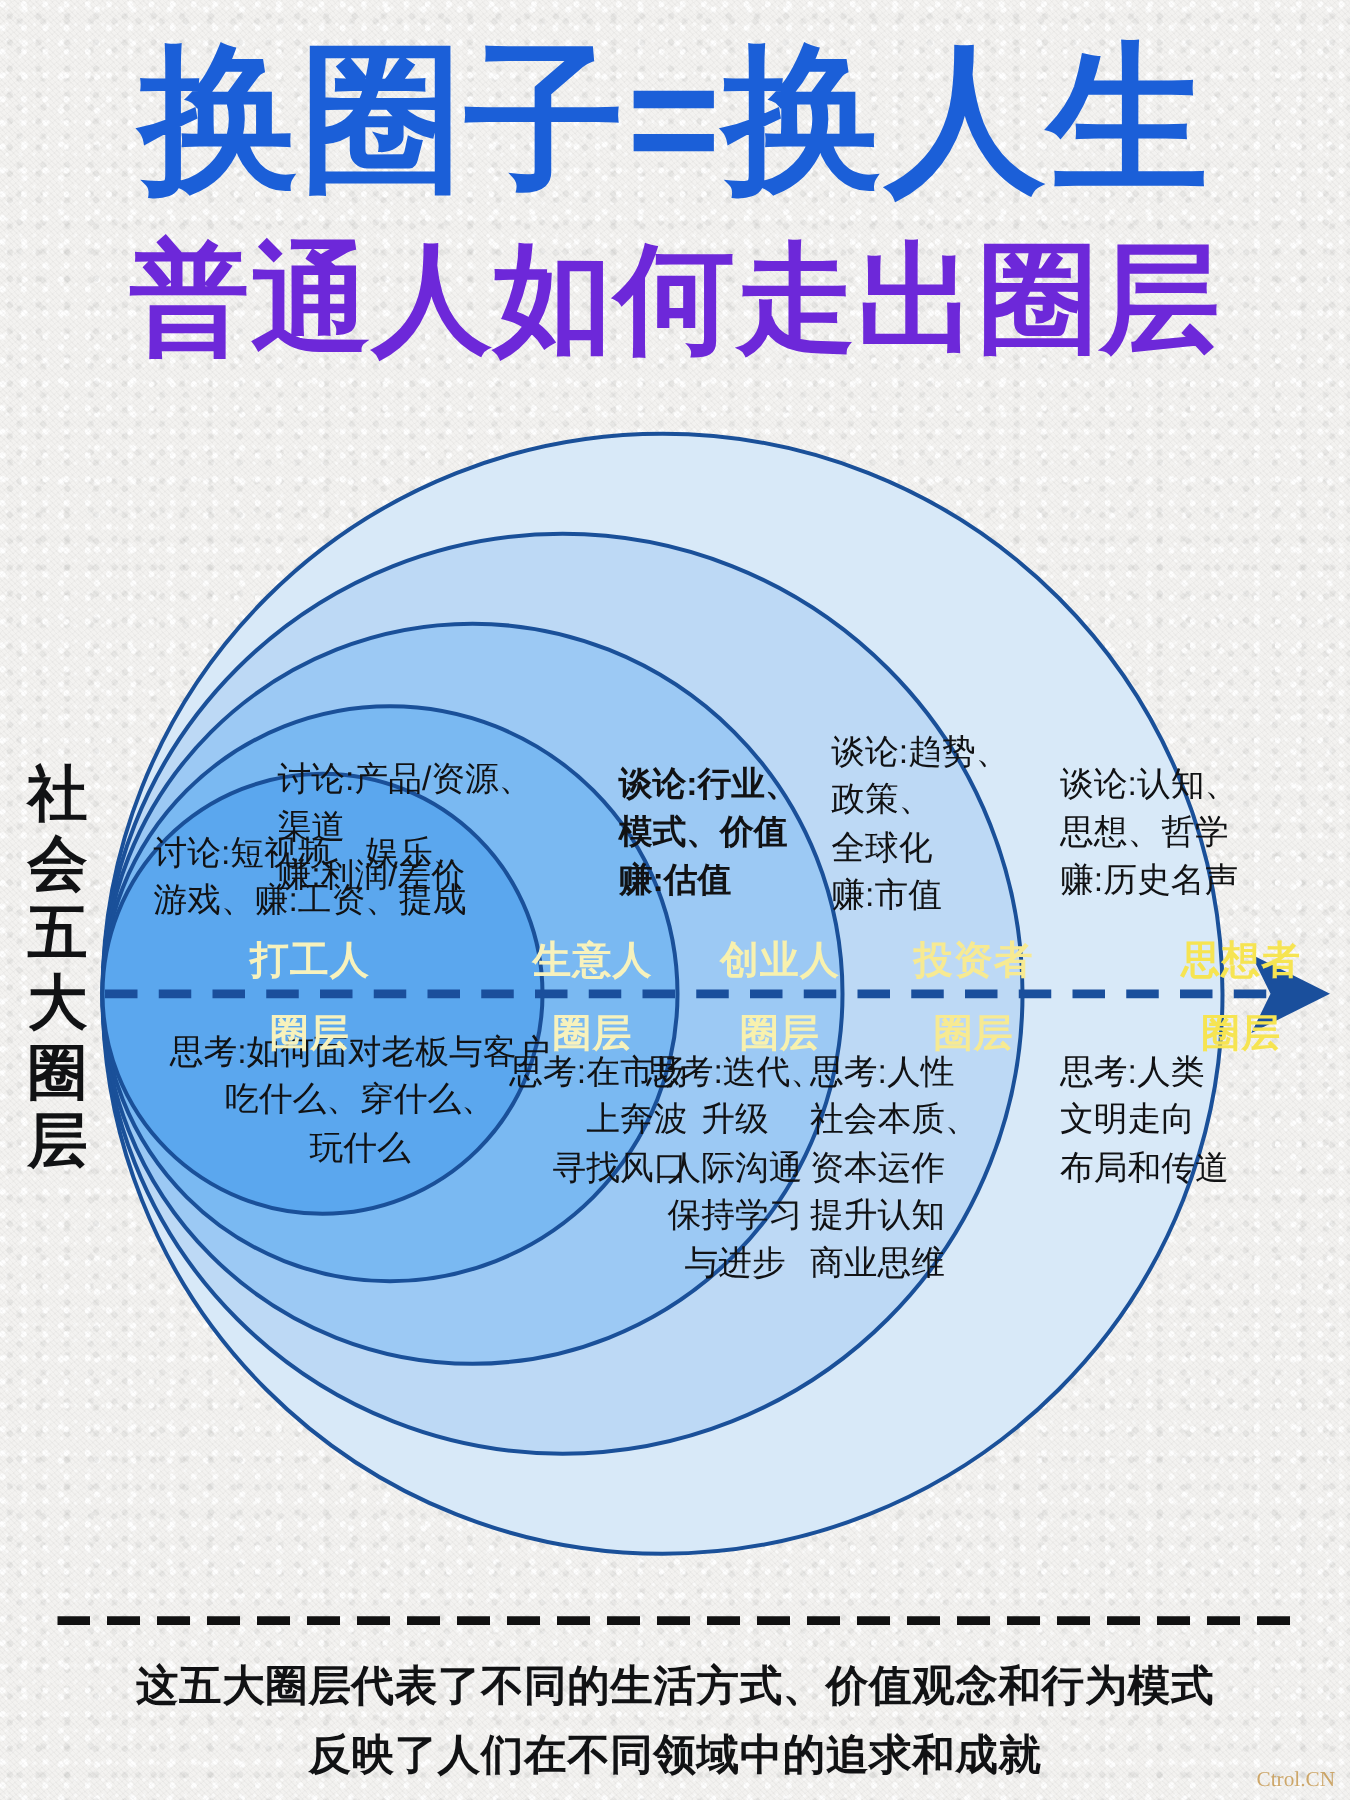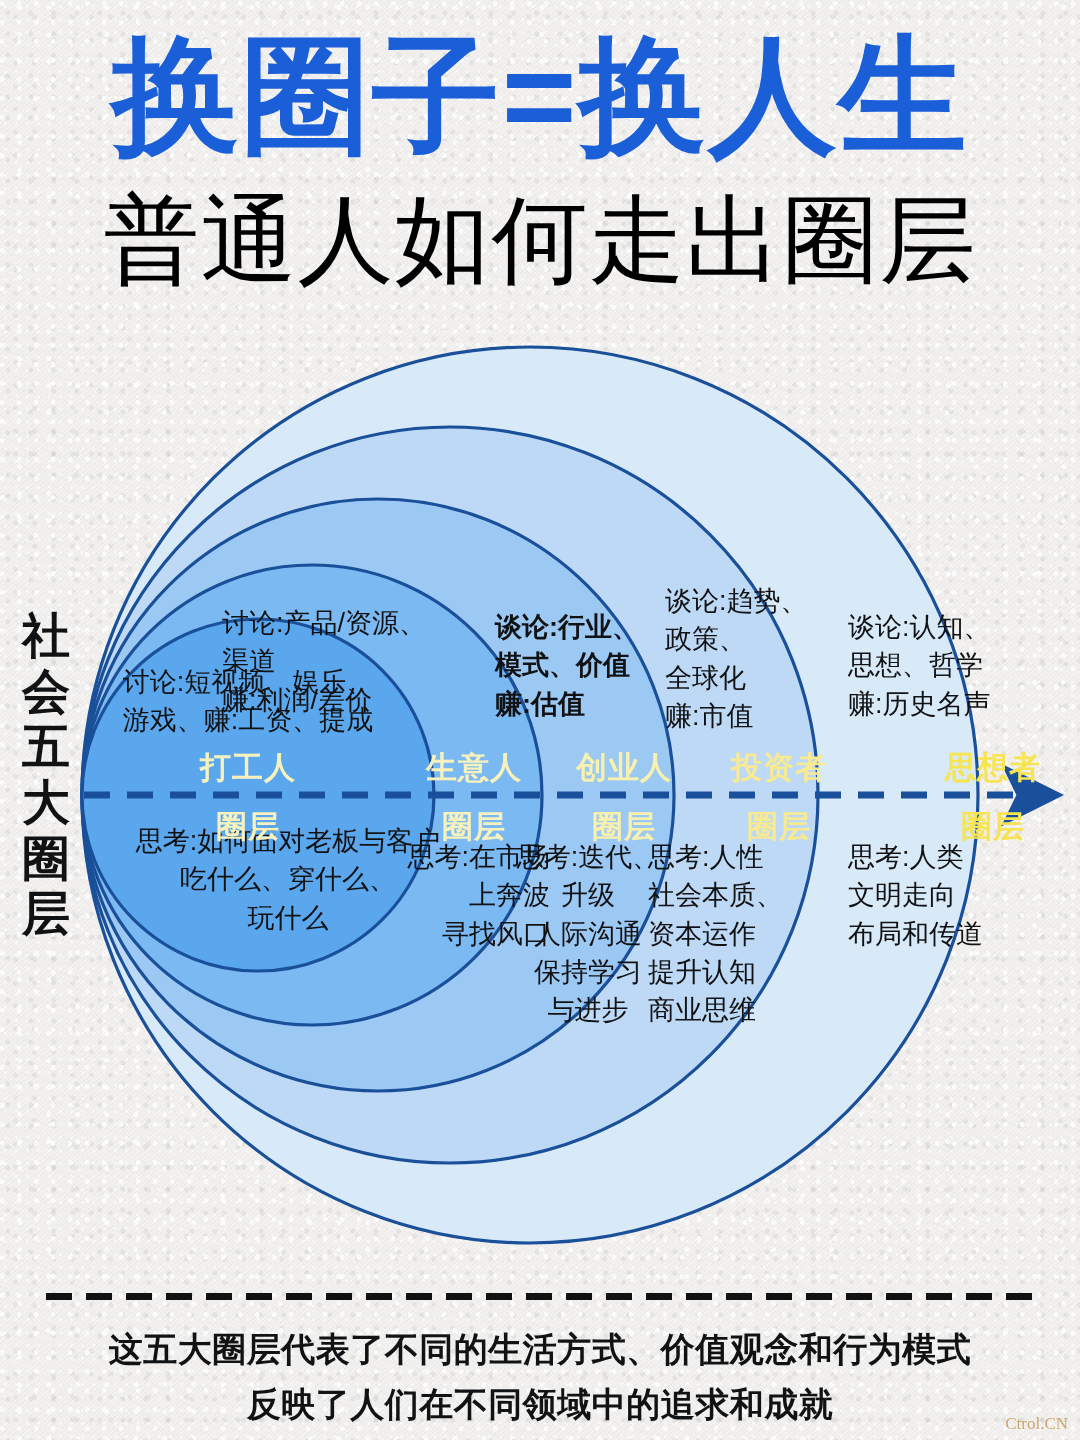--- a/index.html
+++ b/index.html
@@ -49,22 +49,22 @@
     font-size: 128px;
     font-weight: 700;
     color: #1b5fd8;
     letter-spacing: 2px;
     line-height: 1.12;
     margin-top: 24px;
     white-space: nowrap;
   }
   #sub-title {
     font-size: 96px;
-    font-weight: 400;
-    color: #000000;
+    font-weight: 700;
+    color: #6d28d9;
     letter-spacing: 1px;
     line-height: 1.15;
     margin-top: 18px;
     white-space: nowrap;
   }
 
   
   #side-label {
     position: absolute;
     left: 16px;

